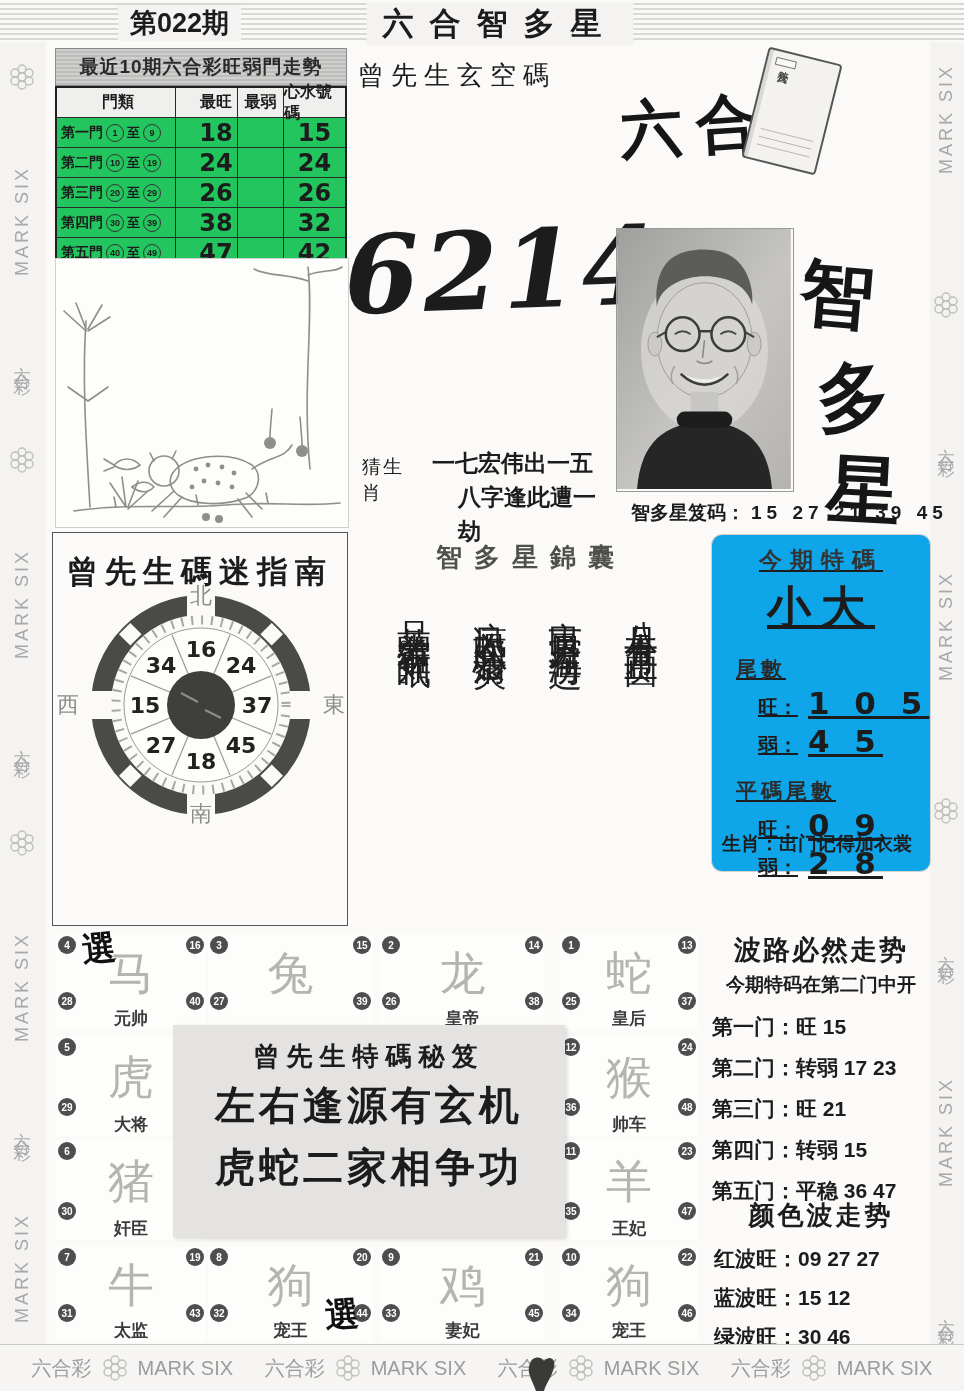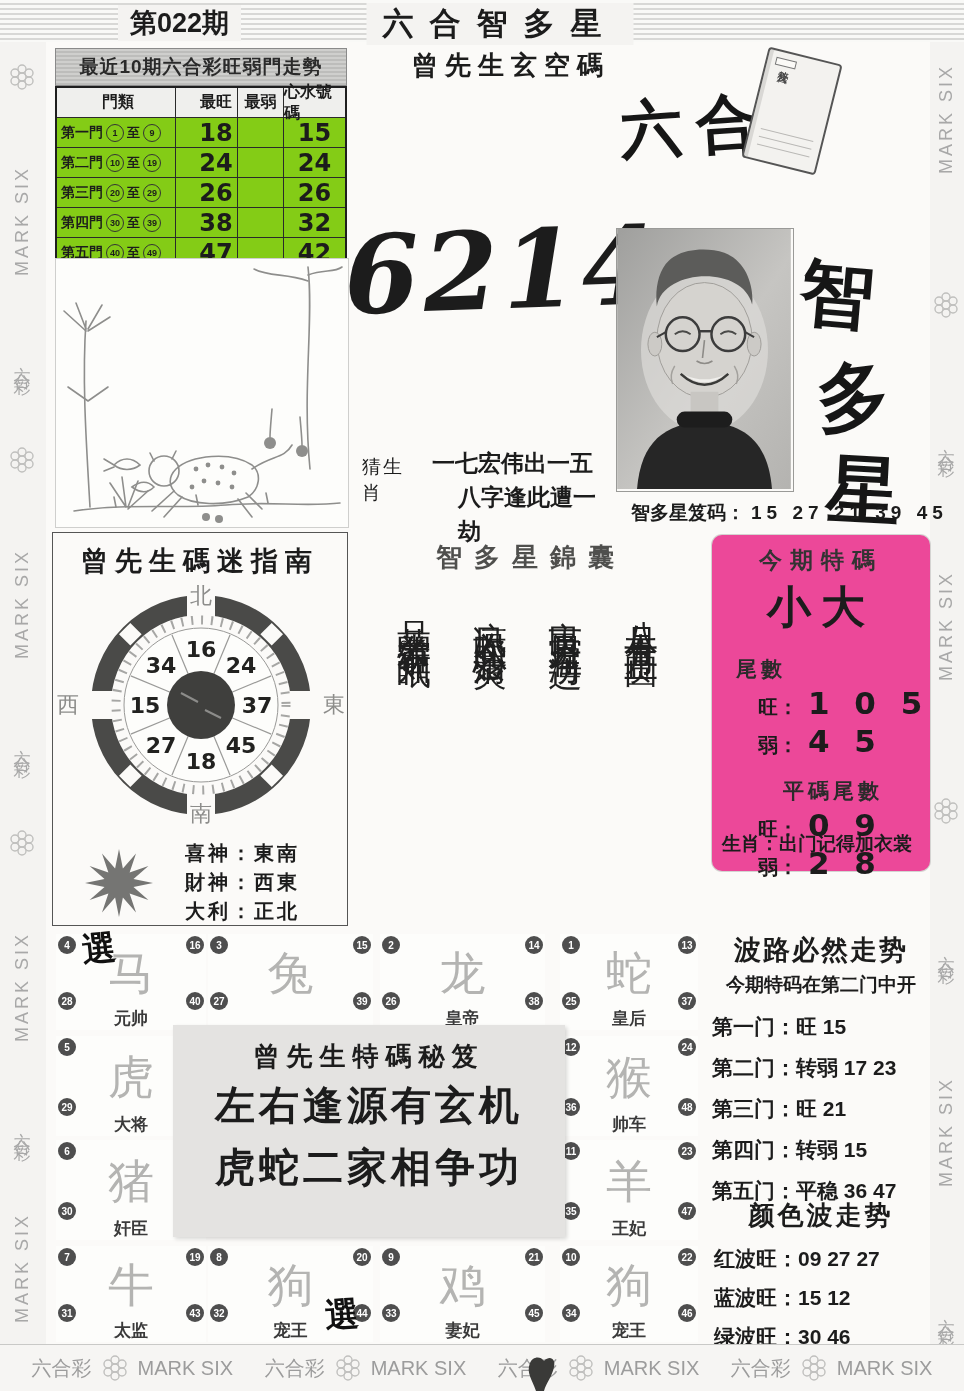--- a/index.html
+++ b/index.html
@@ -23,38 +23,38 @@
     justify-content:space-evenly;color:#9c9c9c;font-size:20px;border-top:1px solid #c9c9c7;background:#f6f5f3;}
   .fgroup{display:flex;align-items:center;gap:10px;white-space:nowrap;}
   .balls{opacity:.8;}
   .footer-fig{position:absolute;left:516px;bottom:0;}
   
   .content-bg{position:absolute;left:46px;top:42px;width:884px;height:1303px;background:#fbfaf8;}
   
   .ttable{position:absolute;left:55px;top:48px;width:292px;}
   .ttable-title{height:36px;line-height:36px;text-align:center;font-size:19px;font-weight:bold;letter-spacing:1px;
     background:repeating-linear-gradient(#cfcfcd 0 2px,#bdbdbb 2px 4px);color:#2a2a2a;border:1px solid #8a8a8a;}
-  .tgrid{border:2px solid #1f1f1f;background:#84cc16;}
+  .tgrid{border:2px solid #1f1f1f;background:#22c55e;}
   .trow{display:flex;border-top:1px solid #2a2a2a;}
   .trow.head{border-top:none;background:#efefed;}
   .tc{border-left:1px solid #2a2a2a;box-sizing:border-box;display:flex;align-items:center;justify-content:center;
     height:29px;font-size:17px;font-weight:bold;}
   .trow.head .tc{font-size:16px;}
   .tc:first-child{border-left:none;}
   .tc.c1{width:118px;justify-content:flex-start;padding-left:4px;gap:3px;font-size:14px;}
   .tc.c2{width:62px;padding-left:19px;} .tc.c3{width:46px;} .tc.c4{width:62px;}
   .tc.num{font-size:24px;font-weight:bold;font-family:"DejaVu Sans",sans-serif;}
   .circ{display:inline-flex;align-items:center;justify-content:center;width:16px;height:16px;border:1.5px solid #333;
     border-radius:50%;font-size:9px;font-weight:bold;flex:none;}
   .tow{font-size:13px;}
   
   .illus{position:absolute;left:55px;top:258px;width:292px;height:268px;background:#fdfdfb;border:1px solid #cfcfcd;}
   
   .xk{position:absolute;left:358px;top:48px;width:252px;height:482px;}
-  .xk-title{text-align:right;font-size:26px;font-weight:bold;letter-spacing:7px;margin-top:0;}
+  .xk-title{text-align:left;font-size:26px;font-weight:normal;letter-spacing:7px;margin-top:10px;}
   .xk-num{position:absolute;left:-14px;top:160px;width:280px;text-align:center;font-size:108px;font-weight:bold;
     font-style:italic;letter-spacing:4px;transform:rotate(-2deg);}
   .guess{position:absolute;left:4px;top:398px;display:flex;gap:10px;}
   .guess-label{font-size:19px;padding-top:8px;letter-spacing:2px;}
   .guess-lines{font-size:23px;font-weight:bold;line-height:34px;}
   .guess-lines .l2{padding-left:26px;}
   
   .mast{position:absolute;left:612px;top:48px;width:318px;height:482px;}
   .cal{position:absolute;font-weight:bold;color:#161616;}
   .cal.liuhe{left:8px;top:36px;font-size:62px;letter-spacing:14px;transform:rotate(-4deg);}
@@ -64,39 +64,39 @@
   .book{position:absolute;left:142px;top:6px;width:72px;height:110px;border:2px solid #555;border-radius:4px;
     background:#f3f2ef;transform:rotate(14deg);box-shadow:inset 4px 0 0 #d9d8d5;}
   .book-label{position:absolute;left:8px;top:6px;border:1px solid #777;padding:3px 2px;font-size:11px;
     writing-mode:vertical-rl;text-orientation:upright;color:#444;background:#fbfaf7;}
   .book-line{position:absolute;left:10px;right:8px;height:1px;background:#b9b8b5;}
   .portrait{position:absolute;left:4px;top:180px;width:176px;height:262px;border:1px solid #9a9a98;}
   .codeline{position:absolute;left:4px;top:452px;width:312px;font-size:19px;font-weight:bold;white-space:nowrap;margin-left:15px;}
   .codeline .nums{letter-spacing:5px;margin-left:6px;}
   
   .cmp{position:absolute;left:52px;top:532px;width:296px;height:394px;border:1px solid #555;background:#fbfaf8;box-sizing:border-box;}
-  .cmp-title{text-align:center;font-size:27px;font-weight:bold;letter-spacing:7px;margin-top:10px;}
+  .cmp-title{text-align:center;font-size:31px;font-weight:bold;letter-spacing:7px;margin-top:18px;}
   .cmp-wrap{position:absolute;left:28px;top:52px;width:240px;height:240px;}
   .dir{position:absolute;font-size:22px;color:#8d8d8b;font-family:"DejaVu Serif",serif;}
   .dir.n{left:50%;top:-4px;transform:translateX(-50%);}
   .dir.s{left:50%;bottom:-4px;transform:translateX(-50%);}
   .dir.e{right:-24px;top:50%;transform:translateY(-50%);}
   .dir.w{left:-24px;top:50%;transform:translateY(-50%);}
   .luck{position:absolute;left:0;top:306px;width:100%;display:flex;align-items:center;}
   .luck-star{margin-left:26px;flex:none;}
   .luck-rows{margin-left:26px;font-size:20px;font-weight:bold;line-height:29px;letter-spacing:3px;}
   
   .jn{position:absolute;left:356px;top:532px;width:350px;height:394px;}
   .jn-title{text-align:center;font-size:26px;font-weight:bold;letter-spacing:12px;color:#4f4f4d;margin-top:8px;}
   .poem{position:absolute;left:0;top:62px;right:6px;display:flex;flex-direction:row-reverse;
     justify-content:space-evenly;}
   .pcol{writing-mode:vertical-rl;text-orientation:upright;font-size:34px;line-height:1;letter-spacing:6px;color:#1f1f1f;}
   
-  .sp{position:absolute;left:712px;top:535px;width:218px;height:336px;background:#ec4899;border-radius:10px;
-    box-shadow:0 0 0 1px #d4d3d1;padding:10px 0 0 0;box-sizing:border-box;}
+  .sp{position:absolute;left:712px;top:535px;width:218px;height:336px;background:#0ea5e9;border-radius:10px;
+    box-shadow:0 0 0 1px #d4d3d1;padding:10px 0 0 0;box-sizing:border-box;text-decoration:underline;}
   .sp-title{text-align:center;font-size:23px;font-weight:bold;letter-spacing:8px;color:#333;}
   .sp-size{text-align:center;font-size:44px;font-weight:bold;letter-spacing:10px;margin-top:2px;}
   .sp-sec{margin:18px 0 0 24px;font-size:21px;font-weight:bold;letter-spacing:4px;color:#2b2b2b;}
   .sp-row{margin:2px 0 0 46px;font-size:20px;font-weight:bold;display:flex;align-items:baseline;}
   .sp-row .digits{font-size:31px;letter-spacing:7px;margin-left:10px;font-family:"DejaVu Sans",sans-serif;}
   .sp-zod{position:absolute;left:10px;bottom:14px;font-size:19px;font-weight:bold;white-space:nowrap;}
   
   .zg{position:absolute;left:48px;top:928px;width:654px;height:420px;border-bottom:2px solid #7c7c7a;}
   .zc{position:absolute;background:#fdfdfb;}
   .znum{position:absolute;width:18px;height:18px;border-radius:50%;background:#4e4e4e;color:#fff;
@@ -409,30 +409,20 @@
           <text x="80" y="168">27</text>
           <text x="64" y="128">15</text>
           <text x="80" y="88">34</text>
         </g>
       </svg>
       <span class="dir n">北</span>
       <span class="dir e">東</span>
       <span class="dir s">南</span>
       <span class="dir w">西</span>
     </div>
-    <div class="luck">
-      <svg class="luck-star" width="80" height="84" viewBox="0 0 80 84">
-        <polygon fill="#757573" points="40,8 43.9,27.5 57,12.6 50.6,31.4 69.4,25 54.5,38.1 74,42 54.5,45.9 69.4,59 50.6,52.6 57,71.4 43.9,56.5 40,76 36.1,56.5 23,71.4 29.4,52.6 10.6,59 25.5,45.9 6,42 25.5,38.1 10.6,25 29.4,31.4 23,12.6 36.1,27.5"></polygon>
-      </svg>
-      <div class="luck-rows serif">
-        <div><span>喜神：</span><span>東南</span></div>
-        <div><span>財神：</span><span>西東</span></div>
-        <div><span>大利：</span><span>正北</span></div>
-      </div>
-    </div>
   </div>
 
   <div class="jn">
     <div class="jn-title serif">智多星錦囊</div>
     <div class="poem">
       <div class="pcol serif">八月十五月正圆，</div>
       <div class="pcol serif">市民赏月在海边，</div>
       <div class="pcol serif">凉风吹面心清爽，</div>
       <div class="pcol serif">品茗尝饼不知眠。</div>
     </div>
@@ -443,21 +433,21 @@
     <div class="sp-size">小大</div>
     <div class="sp-sec serif">尾數</div>
     <div class="sp-row">
         <span class="serif">旺：</span>
         <span class="digits">1 0 5</span>
       </div>
     <div class="sp-row">
         <span class="serif">弱：</span>
         <span class="digits">4 5</span>
       </div>
-    <div class="sp-sec serif" style="text-align:center;">平碼尾數</div>
+    <div class="sp-sec serif" style="">平碼尾數</div>
     <div class="sp-row">
         <span class="serif">旺：</span>
         <span class="digits">0 9</span>
       </div>
     <div class="sp-row">
         <span class="serif">弱：</span>
         <span class="digits">2 8</span>
       </div>
     <div class="sp-zod"><span>生肖：</span><span>出门记得加衣裳</span></div>
   </div>

